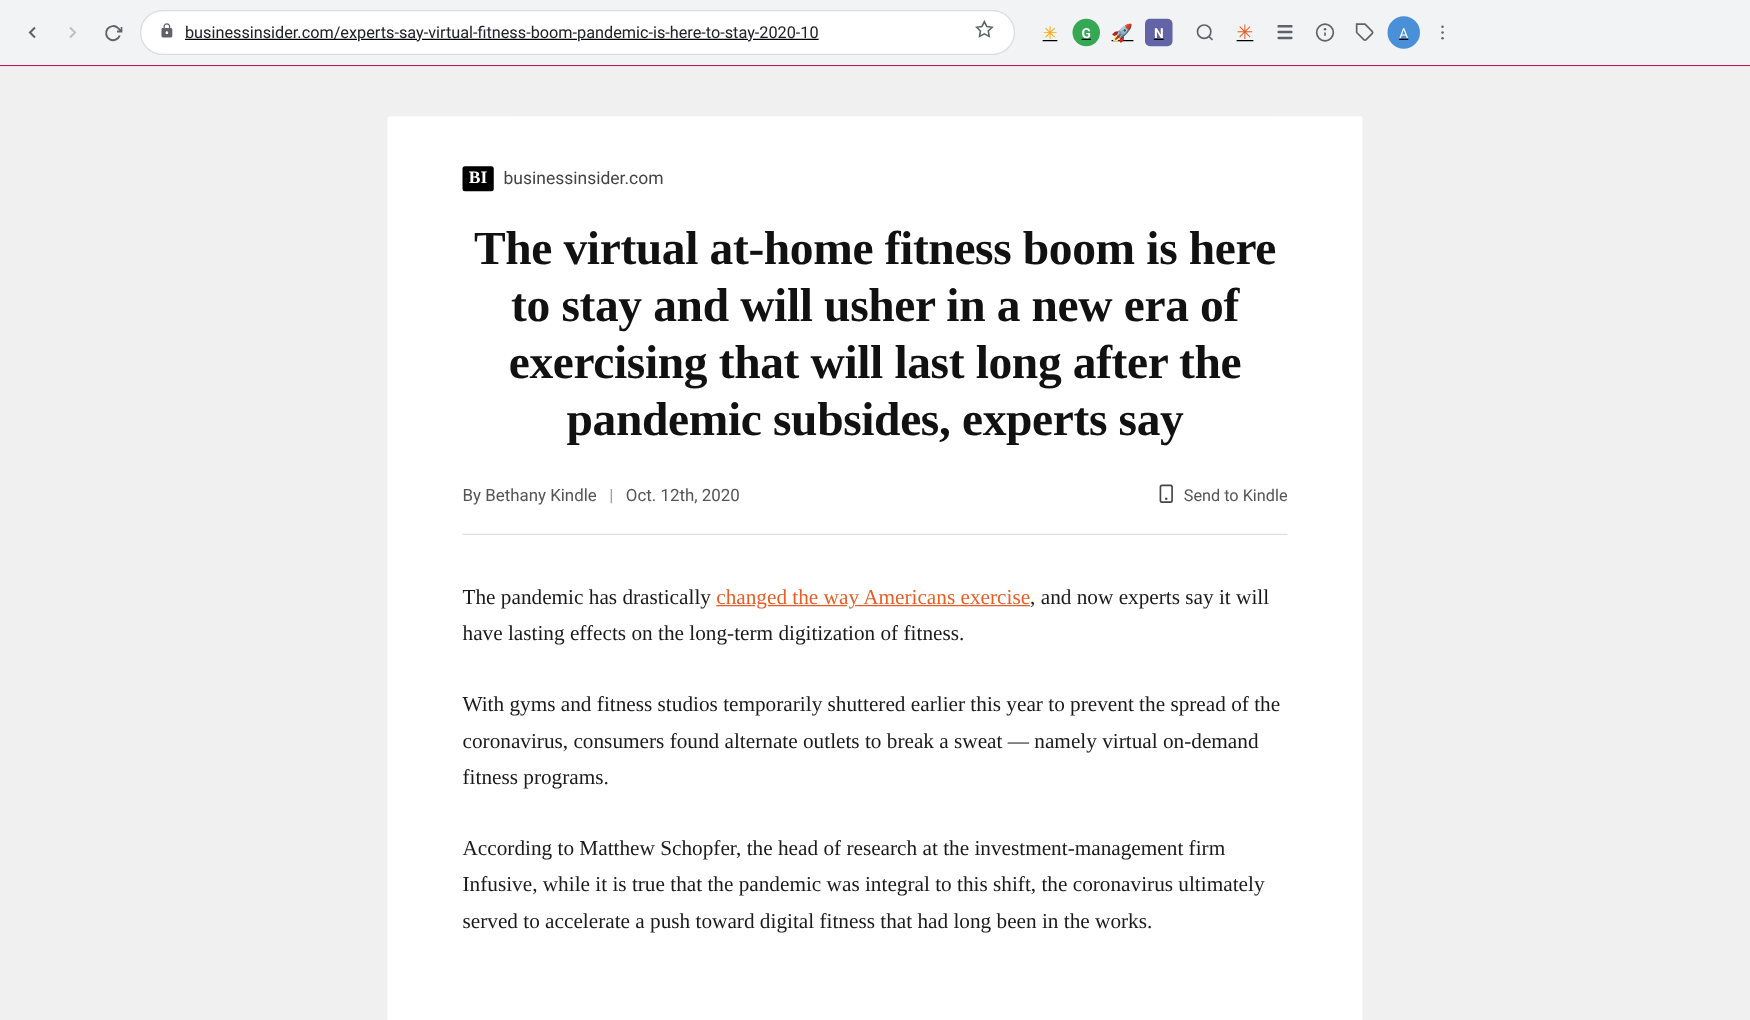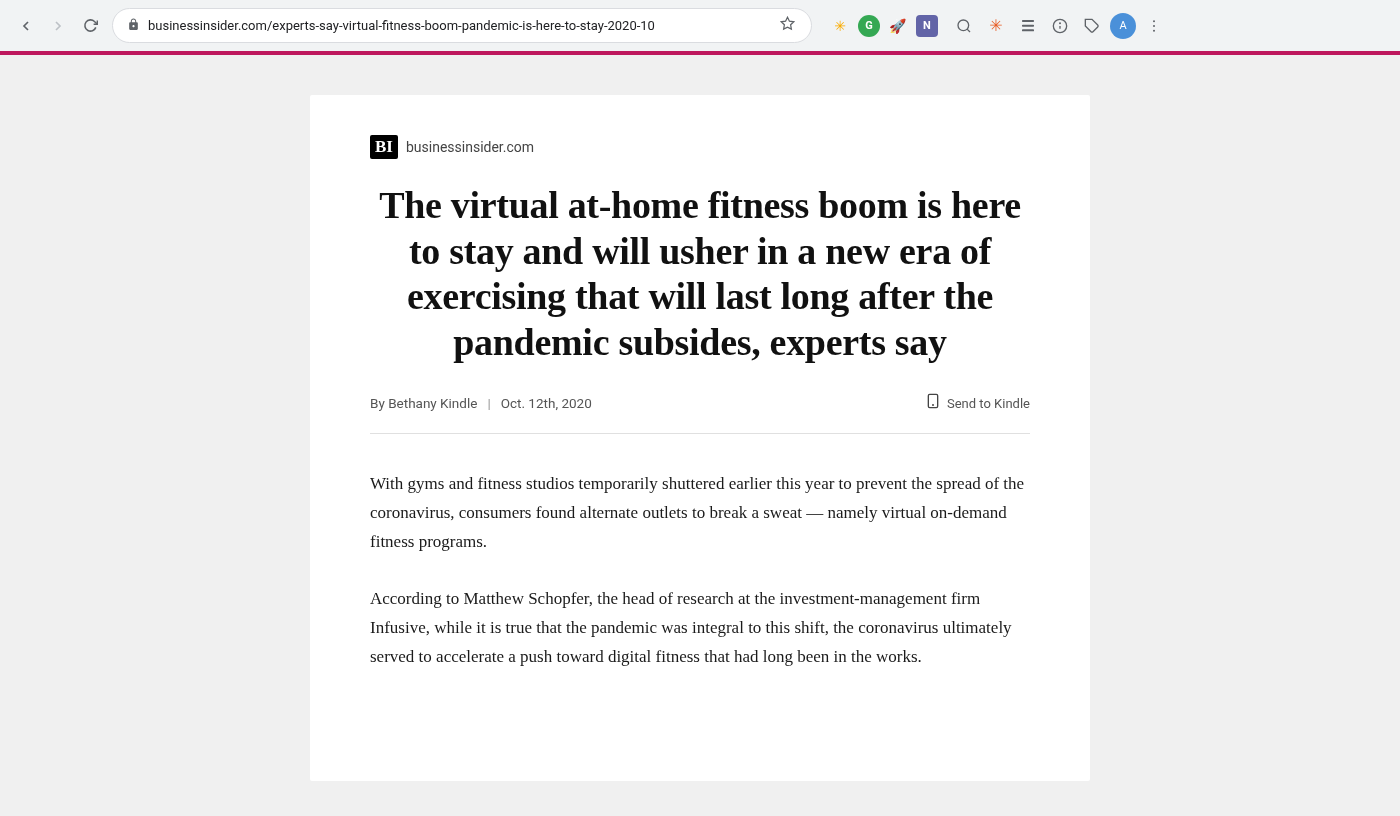--- a/index.html
+++ b/index.html
@@ -6,22 +6,23 @@
 
     body {
       font-family: -apple-system, BlinkMacSystemFont, 'Segoe UI', Roboto, sans-serif;
       background: #f0f0f0;
       min-height: 816px;
     }
 
     
     .browser-chrome {
       background: #b91c1c;
-      border-bottom: 4px solid #be185d;
+      border-bottom: 1px solid #be185d;
       padding: 0;
+      text-decoration: underline;
     }
 
     .browser-top-bar {
       display: flex;
       align-items: center;
       padding: 8px 12px;
       gap: 8px;
       background: #f1f3f4;
     }
 
@@ -159,21 +160,21 @@
     .source-line {
       display: flex;
       align-items: center;
       gap: 8px;
       margin-bottom: 24px;
     }
 
     .bi-logo {
       background: black;
       color: white;
-      font-size: 17px;
+      font-size: 14px;
       font-weight: bold;
       padding: 2px 5px;
       border-radius: 2px;
       font-family: Georgia, serif;
       text-align: center;
     }
 
     .source-domain {
       font-size: 14px;
       color: #444;
@@ -357,20 +358,23 @@
             <rect x="5" y="2" width="14" height="20" rx="2" ry="2"></rect>
             <line x1="12" y1="18" x2="12" y2="18" stroke-width="3" stroke-linecap="round"></line>
           </svg>
         </span>
         <span>Send to Kindle</span>
       </a>
     </div>
 
     <div class="article-body">
 
+      <p class="article-paragraph">
+        <span>The pandemic has drastically </span><a class="article-link" href="#"><span>changed the way Americans exercise</span></a><span>, and now experts say it will have lasting effects on the long-term digitization of fitness.</span>
+      </p>
 
       <p class="article-paragraph">With gyms and fitness studios temporarily shuttered earlier this year to prevent the spread of the coronavirus, consumers found alternate outlets to break a sweat — namely virtual on-demand fitness programs.</p>
 
       <p class="article-paragraph">According to Matthew Schopfer, the head of research at the investment-management firm Infusive, while it is true that the pandemic was integral to this shift, the coronavirus ultimately served to accelerate a push toward digital fitness that had long been in the works.</p>
 
     </div>
   </div>
 </div>
 
 </body></html>

